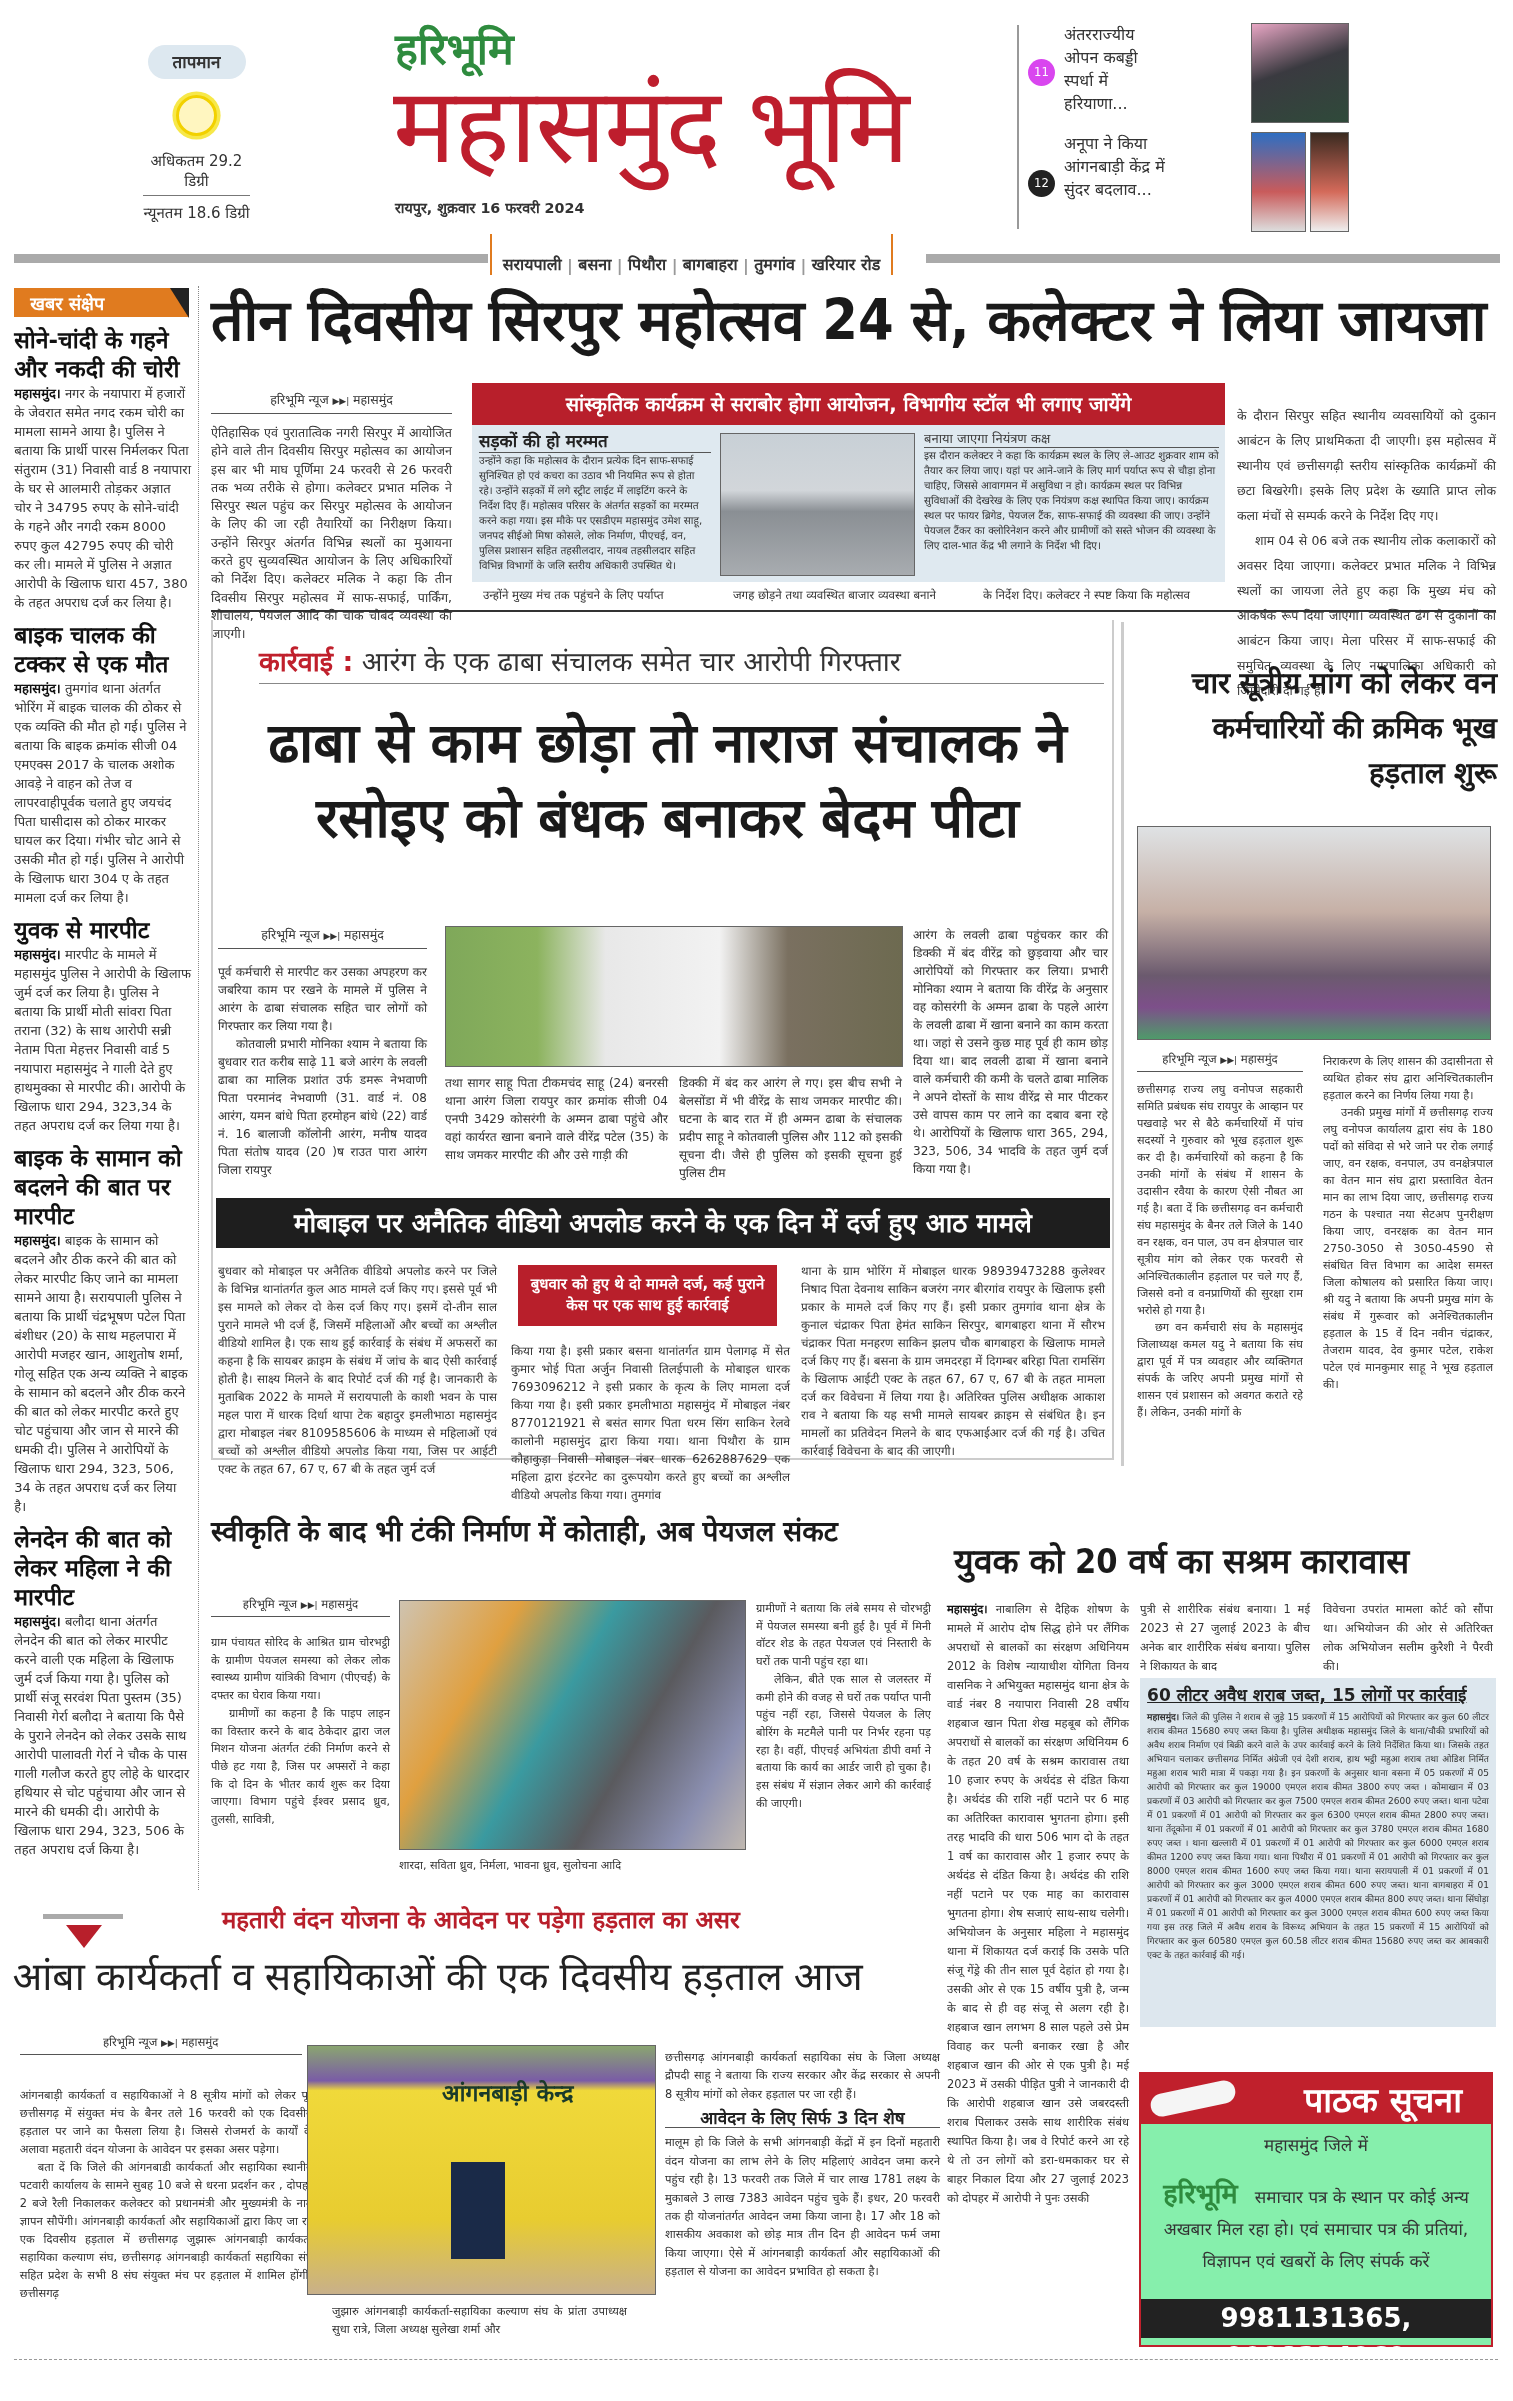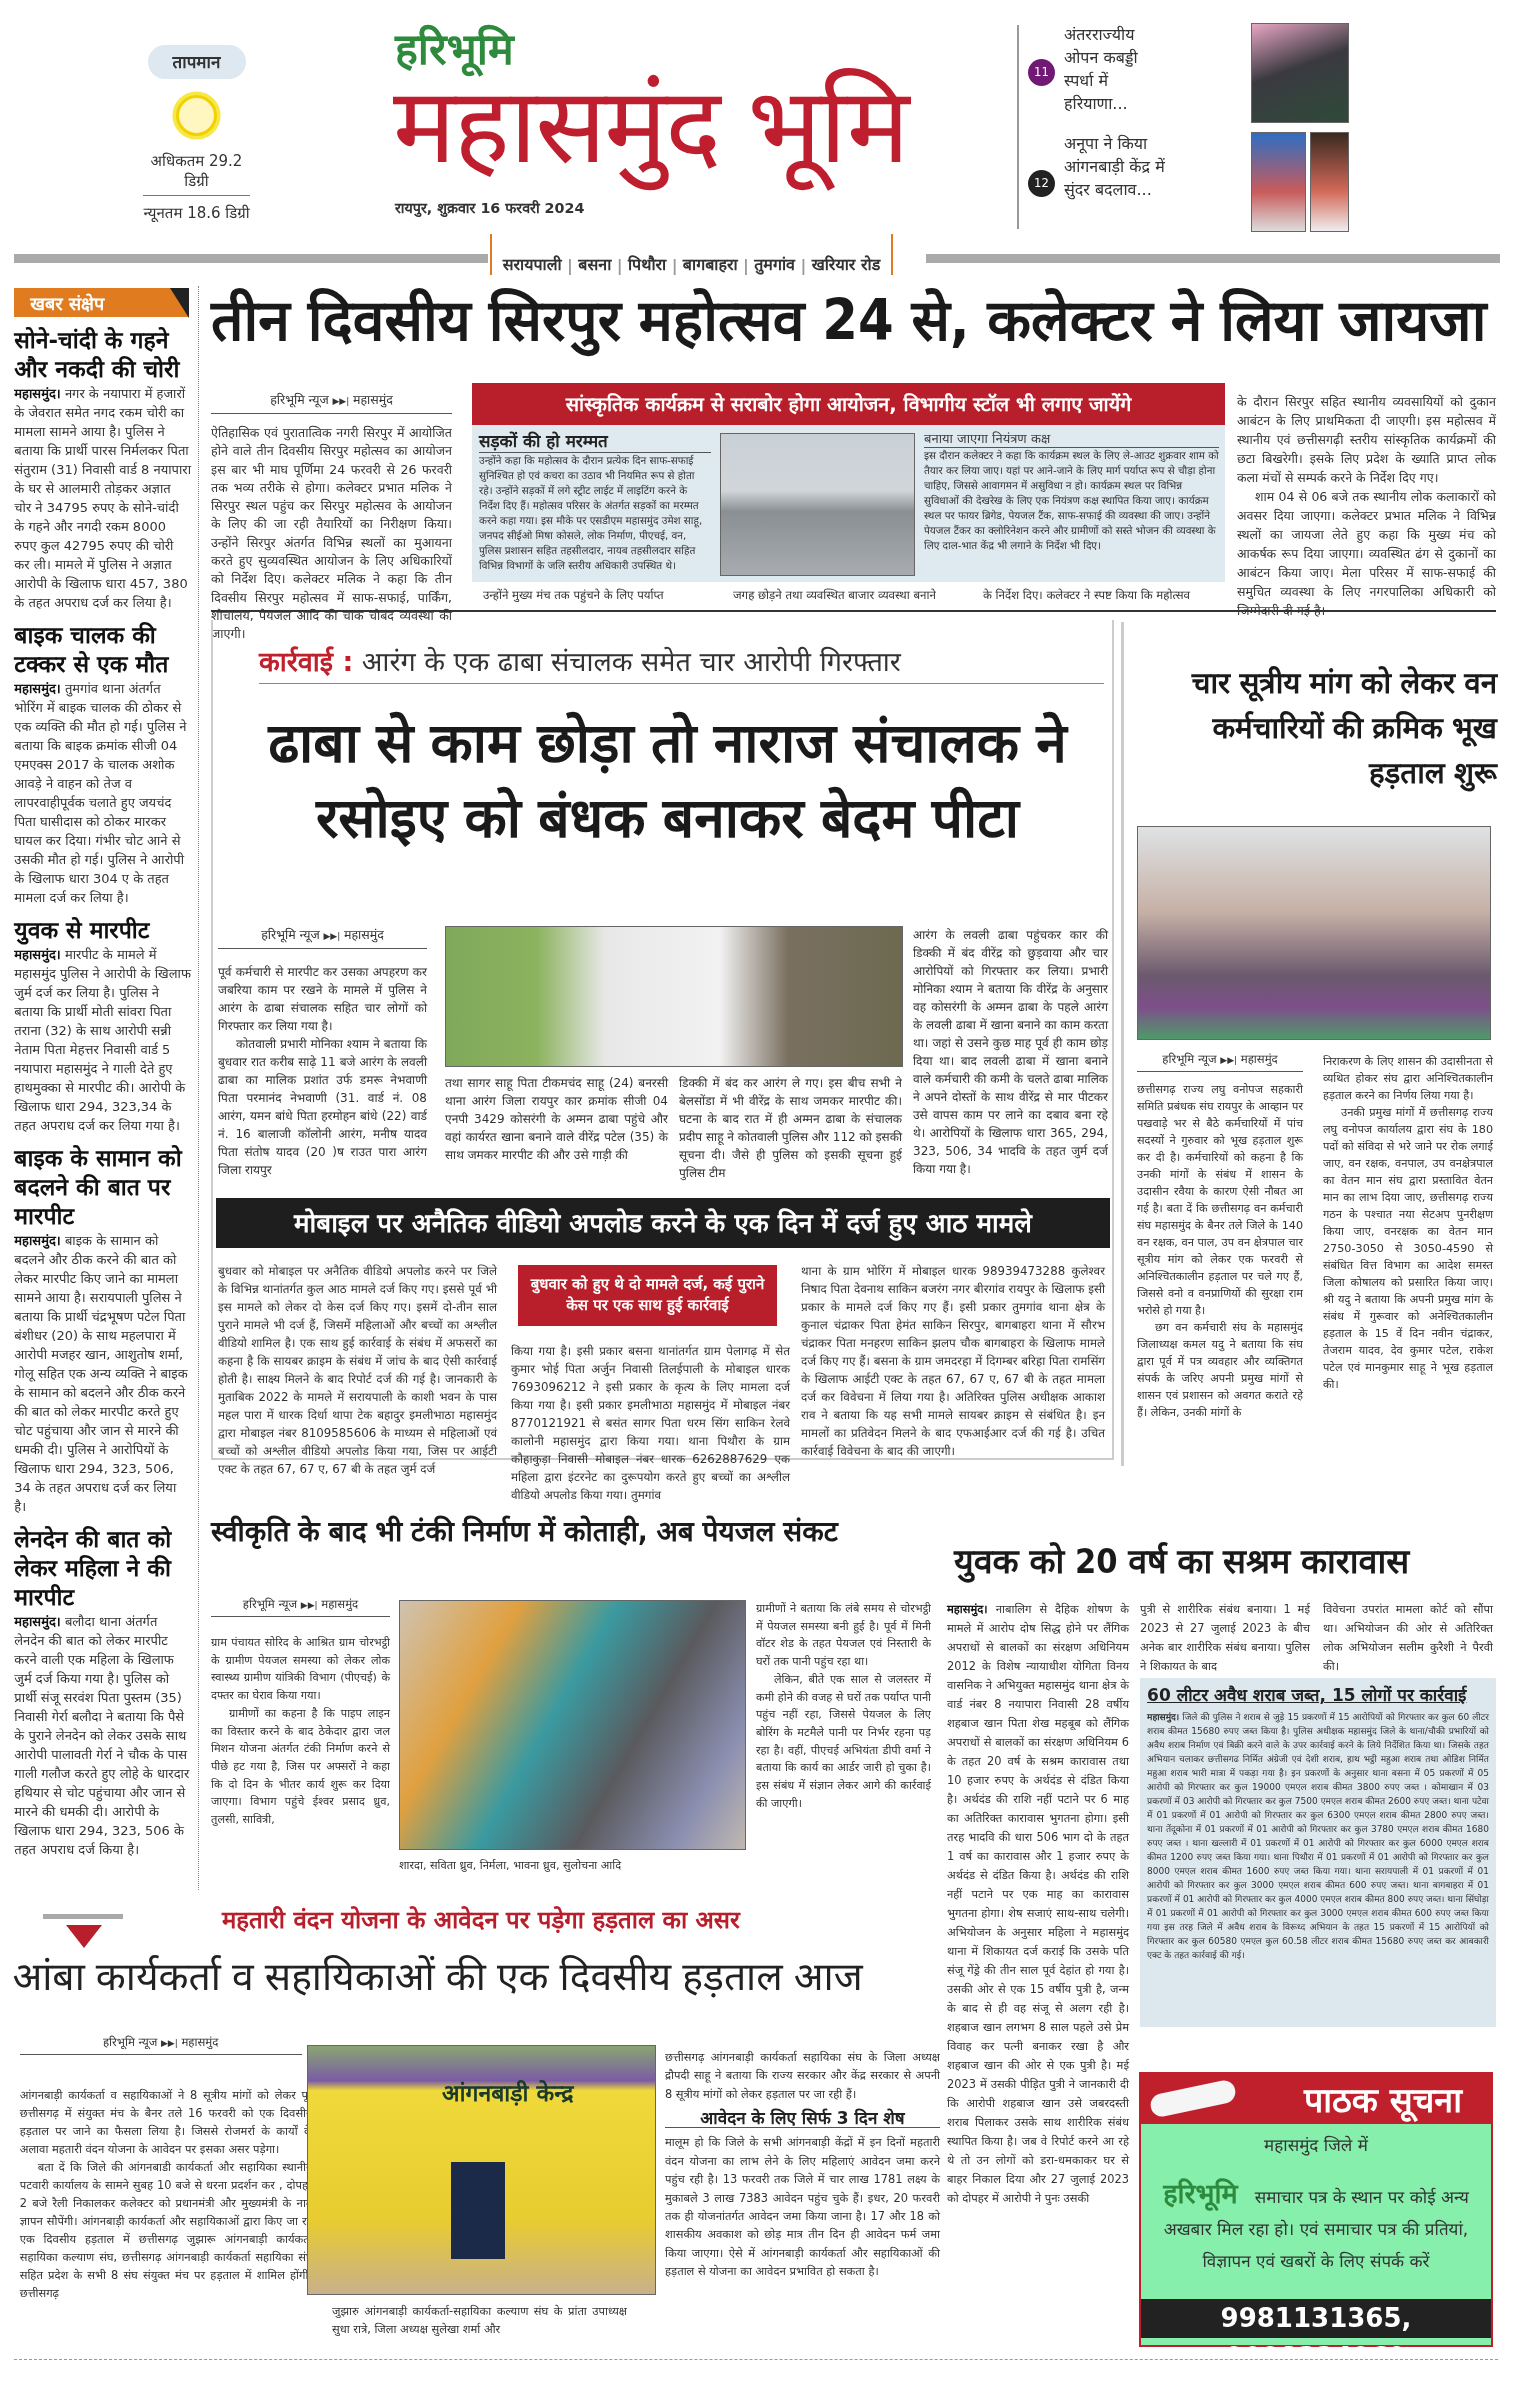--- a/index.html
+++ b/index.html
@@ -41,21 +41,21 @@
   <span>बागबाहरा</span>
     <span style="color:#999;margin:0 5.4px">|</span>
   <span>तुमगांव</span>
     <span style="color:#999;margin:0 5.4px">|</span>
   <span>खरियार रोड</span>
 </div>
 <div class="abs" style="left:926px;top:254px;width:574px;height:9px;background:#aaa"></div>
 
 <div class="abs" style="left:1017px;top:25px;width:1.8px;height:204px;background:#999"></div>
 <div class="abs" style="left:1028px;top:23px;width:465px;height:98px">
-  <div style="position:absolute;left:0;top:36px;width:27px;height:27px;border-radius:50%;background:#701a75;color:#fff;font-size:11.6px;text-align:center;line-height:27px">11</div>
+  <div style="position:absolute;left:0;top:36px;width:27px;height:27px;border-radius:50%;background:#d946ef;color:#fff;font-size:11.6px;text-align:center;line-height:27px">11</div>
   <div style="position:absolute;left:36px;top:0;width:107px;font-size:16px;line-height:23px;color:#333">अंतरराज्यीय ओपन कबड्डी स्पर्धा में हरियाणा...</div>
   <div class="photo" style="position:absolute;left:223px;top:0;width:98px;height:100px;background:linear-gradient(160deg,#e8a6c4,#3a3a40 45%,#2f4a3a)"></div>
 </div>
 <div class="abs" style="left:1028px;top:132px;width:465px;height:98px">
   <div style="position:absolute;left:0;top:38px;width:27px;height:27px;border-radius:50%;background:#222;color:#fff;font-size:11.6px;text-align:center;line-height:27px">12</div>
   <div style="position:absolute;left:36px;top:0;width:112px;font-size:16px;line-height:23px;color:#333">अनूपा ने किया आंगनबाड़ी केंद्र में सुंदर बदलाव...</div>
   <div class="photo" style="position:absolute;left:223px;top:0;width:55px;height:100px;background:linear-gradient(180deg,#2e6ec2,#c95b5b 60%,#ddd)"></div>
   <div class="photo" style="position:absolute;left:282px;top:0;width:39px;height:100px;background:linear-gradient(180deg,#3a2a20,#d46a5a 60%,#eee)"></div>
 </div>
 
@@ -99,21 +99,21 @@
   <div class="small-text" style="font-size:10.3px;line-height:15px;text-align:left">उन्होंने कहा कि महोत्सव के दौरान प्रत्येक दिन साफ-सफाई सुनिश्चित हो एवं कचरा का उठाव भी नियमित रूप से होता रहे। उन्होंने सड़कों में लगे स्ट्रीट लाईट में लाइटिंग करने के निर्देश दिए हैं। महोत्सव परिसर के अंतर्गत सड़कों का मरम्मत करने कहा गया। इस मौके पर एसडीएम महासमुंद उमेश साहू, जनपद सीईओ मिषा कोसले, लोक निर्माण, पीएचई, वन, पुलिस प्रशासन सहित तहसीलदार, नायब तहसीलदार सहित विभिन्न विभागों के जलि स्तरीय अधिकारी उपस्थित थे।</div>
 </div>
 <div class="abs photo" style="left:720px;top:433px;width:195px;height:143px;background:linear-gradient(180deg,#c8d0d6 0%,#d2d6da 40%,#8a8f94 55%,#a8acb0 100%)"></div>
 <div class="abs" style="left:924px;top:429px;width:295px">
   <div style="font-size:13px;font-weight:normal;color:#404040;border-bottom:1.8px solid #555">बनाया जाएगा नियंत्रण कक्ष</div>
   <div class="small-text" style="font-size:10.3px;line-height:15px;text-align:left">इस दौरान कलेक्टर ने कहा कि कार्यक्रम स्थल के लिए ले-आउट शुक्रवार शाम को तैयार कर लिया जाए। यहां पर आने-जाने के लिए मार्ग पर्याप्त रूप से चौड़ा होना चाहिए, जिससे आवागमन में असुविधा न हो। कार्यक्रम स्थल पर विभिन्न सुविधाओं की देखरेख के लिए एक नियंत्रण कक्ष स्थापित किया जाए। कार्यक्रम स्थल पर फायर ब्रिगेड, पेयजल टैंक, साफ-सफाई की व्यवस्था की जाए। उन्होंने पेयजल टैंकर का क्लोरिनेशन करने और ग्रामीणों को सस्ते भोजन की व्यवस्था के लिए दाल-भात केंद्र भी लगाने के निर्देश भी दिए।</div>
 </div>
 <div class="abs body-text" style="left:483px;top:586px;width:241px;font-size:11.6px">उन्होंने मुख्य मंच तक पहुंचने के लिए पर्याप्त</div>
 <div class="abs body-text" style="left:733px;top:586px;width:241px;font-size:11.6px">जगह छोड़ने तथा व्यवस्थित बाजार व्यवस्था बनाने</div>
 <div class="abs body-text" style="left:983px;top:586px;width:241px;font-size:11.6px">के निर्देश दिए। कलेक्टर ने स्पष्ट किया कि महोत्सव</div>
-<div class="abs body-text" style="left:1237px;top:392px;width:259px;line-height:19px">
+<div class="abs body-text" style="left:1237px;top:403px;width:259px;line-height:25px">
   <div>के दौरान सिरपुर सहित स्थानीय व्यवसायियों को दुकान आबंटन के लिए प्राथमिकता दी जाएगी। इस महोत्सव में स्थानीय एवं छत्तीसगढ़ी स्तरीय सांस्कृतिक कार्यक्रमों की छटा बिखरेगी। इसके लिए प्रदेश के ख्याति प्राप्त लोक कला मंचों से सम्पर्क करने के निर्देश दिए गए।</div>
   <div style="text-indent:18px">शाम 04 से 06 बजे तक स्थानीय लोक कलाकारों को अवसर दिया जाएगा। कलेक्टर प्रभात मलिक ने विभिन्न स्थलों का जायजा लेते हुए कहा कि मुख्य मंच को आकर्षक रूप दिया जाएगा। व्यवस्थित ढंग से दुकानों का आबंटन किया जाए। मेला परिसर में साफ-सफाई की समुचित व्यवस्था के लिए नगरपालिका अधिकारी को जिम्मेदारी दी गई है।</div>
 </div>
 <div class="abs" style="left:211px;top:610px;width:1285px;height:1.8px;background:#333"></div>
 
 <div class="abs" style="left:211px;top:620px;width:903px;height:840px;border:2.7px solid #ccc;border-top:none;border-left:2.7px solid #ccc"></div>
 <div class="abs" style="left:259px;top:642px;font-size:27px;white-space:nowrap;border-bottom:0.9px solid #888;width:845px;padding-bottom:3.6px">
   <span style="color:#c0202c;font-weight:bold">कार्रवाई :</span>
   <span style="color:#333">आरंग के एक ढाबा संचालक समेत चार आरोपी गिरफ्तार</span>
 </div>

